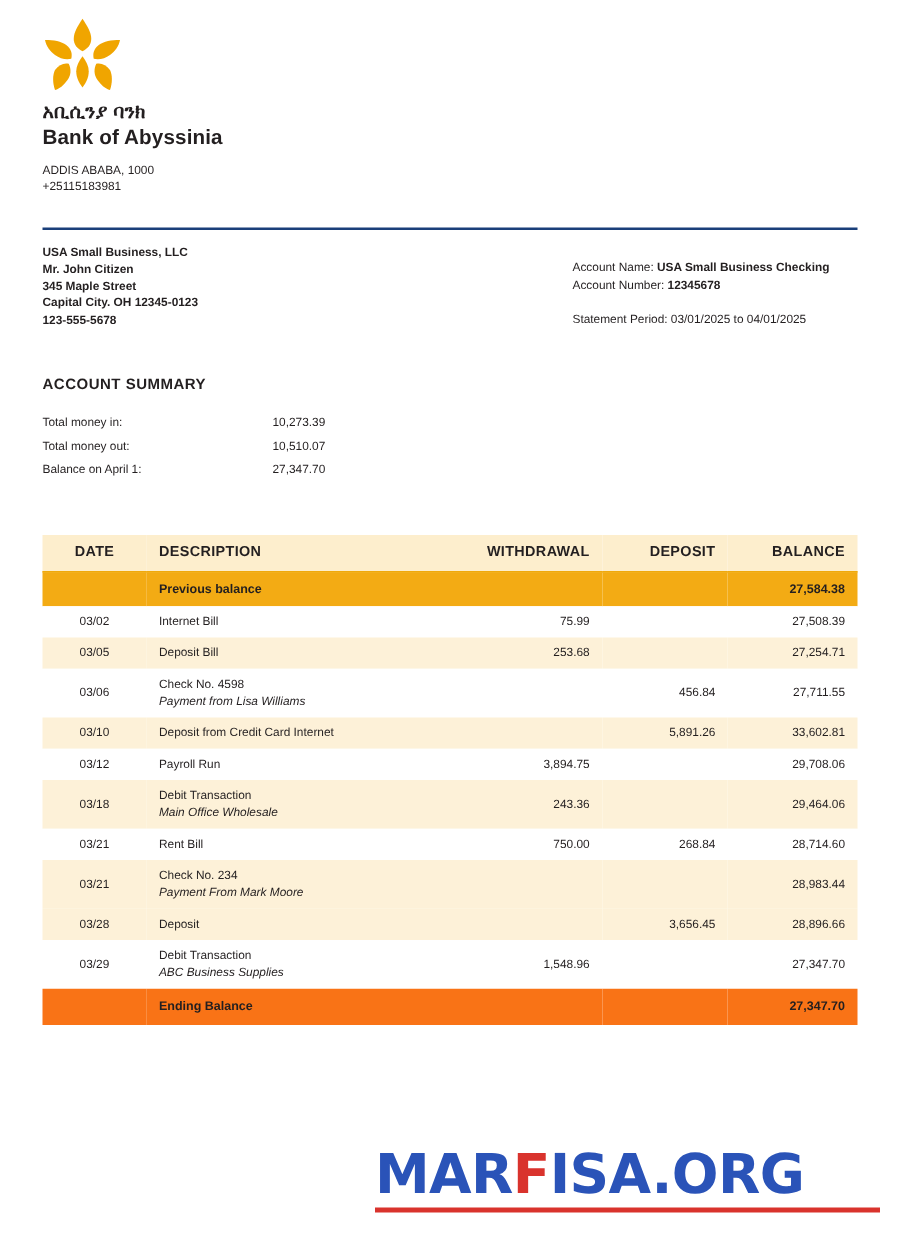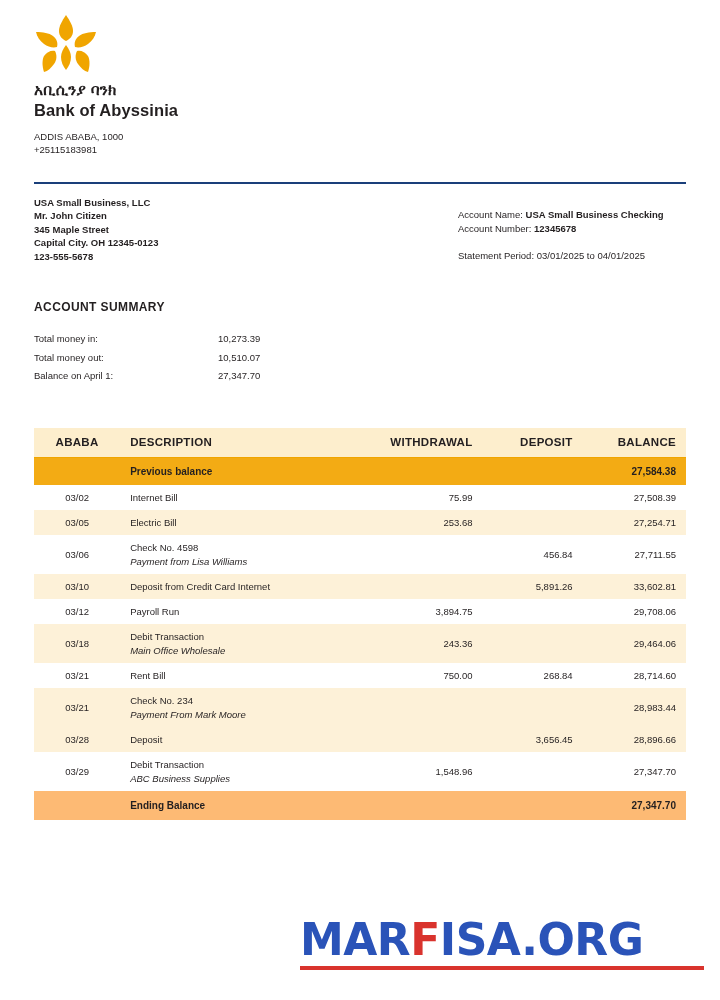--- a/index.html
+++ b/index.html
@@ -145,21 +145,21 @@
   .row-alt td { background: #fdf1d8; }
   .row-plain td { background: #ffffff; }
   .row-prev td {
     background: #f3ab14;
     font-weight: bold;
     font-size: 10px;
     padding-top: 8px;
     padding-bottom: 8px;
   }
   .row-end td {
-    background: #fdba74;
+    background: #f97316;
     font-weight: bold;
     font-size: 10px;
     padding-top: 9px;
     padding-bottom: 9px;
   }
   .sub {
     display: block;
     font-style: italic;
     margin-top: 3px;
   }
@@ -253,21 +253,21 @@
       <tr>
         <td class="lbl">Balance on April 1:</td>
         <td class="val">27,347.70</td>
       </tr>
     </tbody>
   </table>
 
   <table class="txn">
     <thead>
       <tr>
-        <th class="c-date">ABABA</th>
+        <th class="c-date">DATE</th>
         <th class="c-desc">DESCRIPTION</th>
         <th class="c-wd">WITHDRAWAL</th>
         <th class="c-dep">DEPOSIT</th>
         <th class="c-bal">BALANCE</th>
       </tr>
     </thead>
     <tbody>
       <tr class="row-prev">
         <td class="c-date"></td>
         <td class="c-desc">Previous balance</td>
@@ -279,21 +279,21 @@
       <tr class="row-plain">
         <td class="c-date">03/02</td>
         <td class="c-desc"><span>Internet Bill</span></td>
         <td class="c-wd">75.99</td>
         <td class="c-dep"></td>
         <td class="c-bal">27,508.39</td>
       </tr>
 
       <tr class="row-alt">
         <td class="c-date">03/05</td>
-        <td class="c-desc"><span>Electric Bill</span></td>
+        <td class="c-desc"><span>Deposit Bill</span></td>
         <td class="c-wd">253.68</td>
         <td class="c-dep"></td>
         <td class="c-bal">27,254.71</td>
       </tr>
 
       <tr class="row-plain">
         <td class="c-date">03/06</td>
         <td class="c-desc">
           <span>Check No. 4598</span>
           <span class="sub">Payment from Lisa Williams</span>

